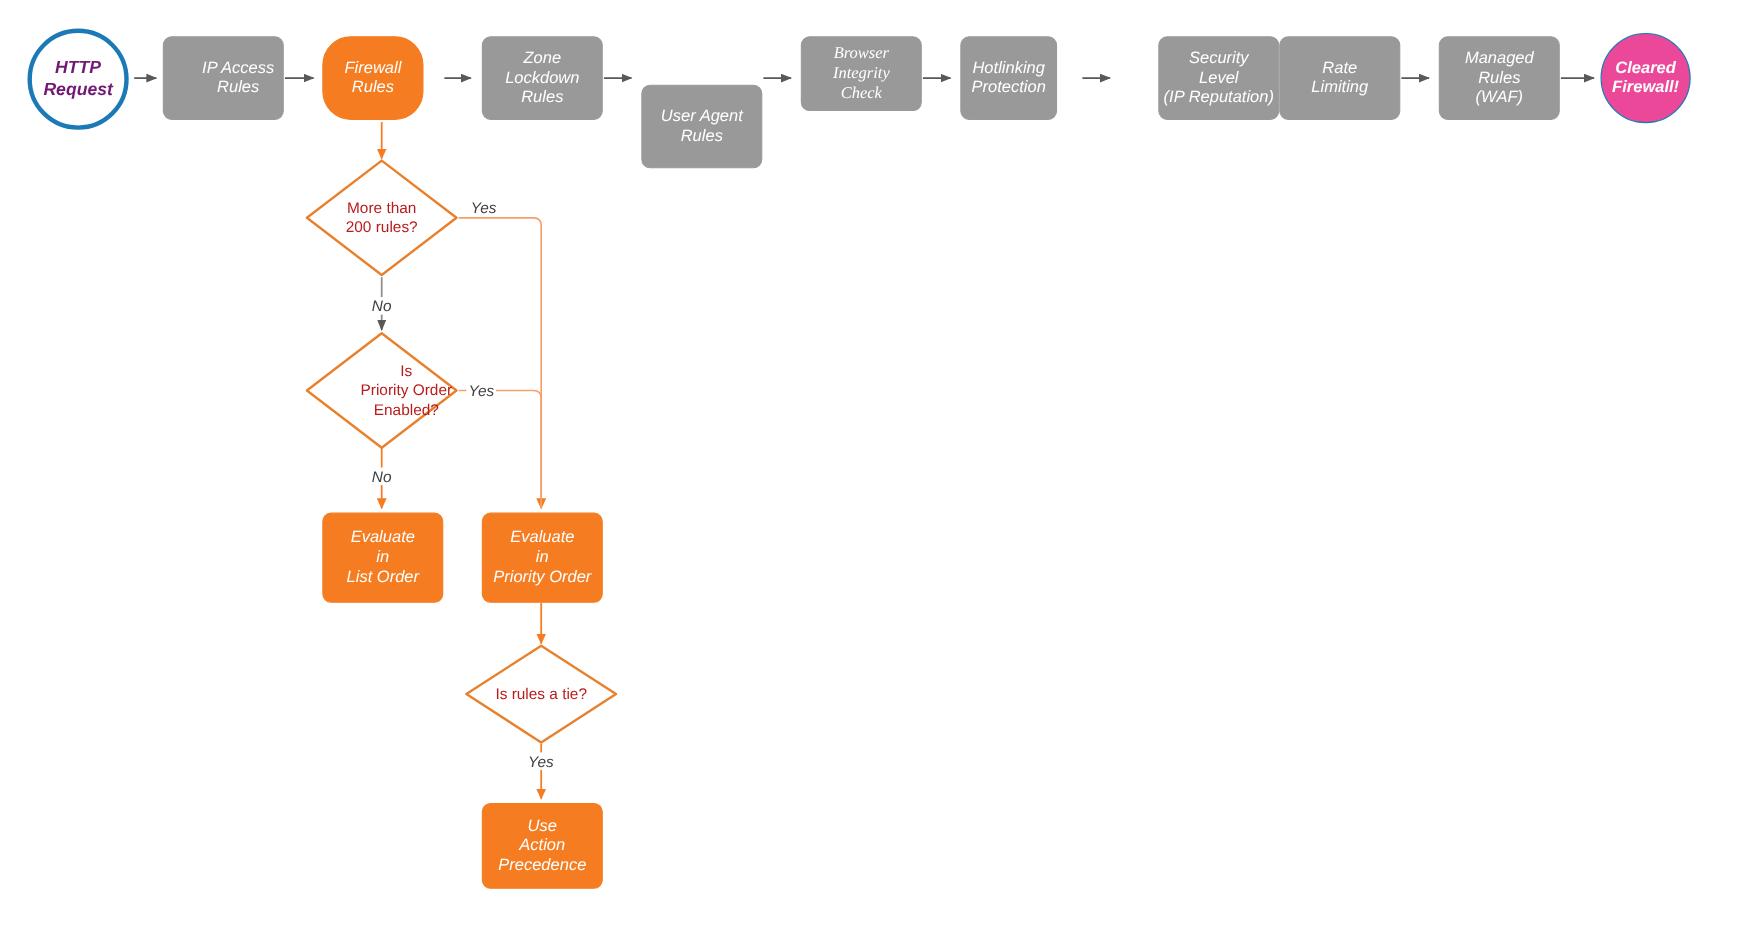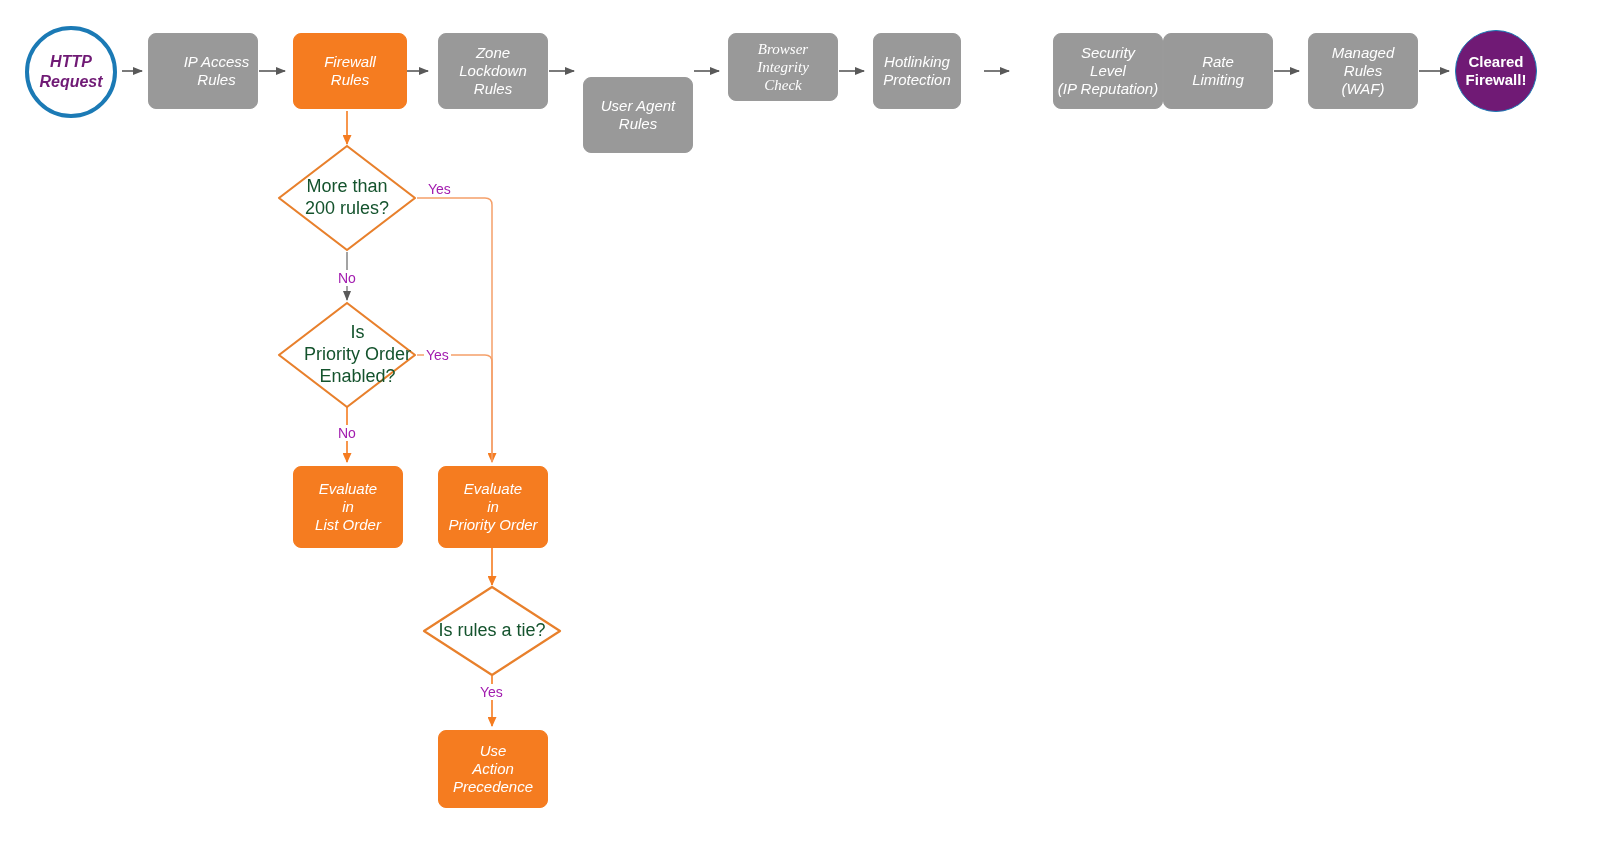--- a/index.html
+++ b/index.html
@@ -46,24 +46,25 @@
     border: 4px solid #1b7ab5;
     color: #701a75;
     font-weight: bold;
     font-style: italic;
     font-size: 16px;
   }
 
   
   .term-end {
     border-radius: 50%;
-    background: #701a75;
+    background: #ec4899;
     border: 1px solid #1b7ab5;
     color: #ffffff;
     font-weight: bold;
+    font-style: italic;
     font-size: 15px;
   }
 
   
   .proc-grey {
     background: #999999;
     border: 1px solid #9a9a9a;
     border-radius: 8px;
     color: #ffffff;
     font-style: italic;
@@ -76,42 +77,43 @@
     border: 1px solid #f57c20;
     border-radius: 8px;
     color: #ffffff;
     font-style: italic;
     font-size: 15px;
   }
 
   
   .decision {
     background: transparent;
-    color: #14532d;
-    font-size: 18px;
+    color: #b91c1c;
+    font-size: 14px;
     font-style: normal;
   }
   .decision .diamond-shape {
     position: absolute;
     left: 0;
     top: 0;
     width: 100%;
     height: 100%;
   }
   .decision .dlabel {
     position: relative;
     z-index: 2;
     padding: 0 6px;
   }
 
   
   .edge-label {
     position: absolute;
     font-size: 14px;
-    color: #a21caf;
+    font-style: italic;
+    color: #404040;
     background: #ffffff;
     padding: 0 2px;
     white-space: nowrap;
   }
 </style>
 </head>
 <body>
 
 <div id="canvas">
 
@@ -156,21 +158,21 @@
   <div class="node term-start" style="left:25px; top:26px; width:92px; height:92px;">
     <span>HTTP
 Request</span>
   </div>
 
   <div class="node proc-grey" style="left:148px; top:33px; width:110px; height:76px;padding-left:27px;">
     <span>IP Access
 Rules</span>
   </div>
 
-  <div class="node proc-orange" style="left:293px; top:33px; width:114px; height:76px;">
+  <div class="node proc-orange" style="left:293px; top:33px; width:92px; height:76px;border-radius:26px;">
     <span>Firewall
 Rules</span>
   </div>
 
   <div class="node proc-grey" style="left:438px; top:33px; width:110px; height:76px;">
     <span>Zone
 Lockdown
 Rules</span>
   </div>
 

